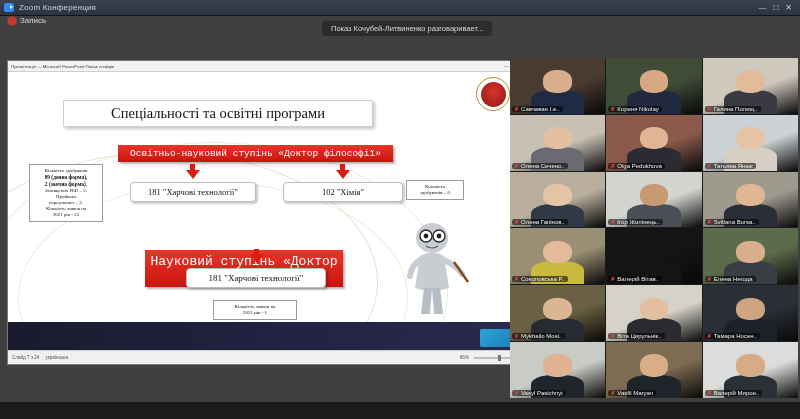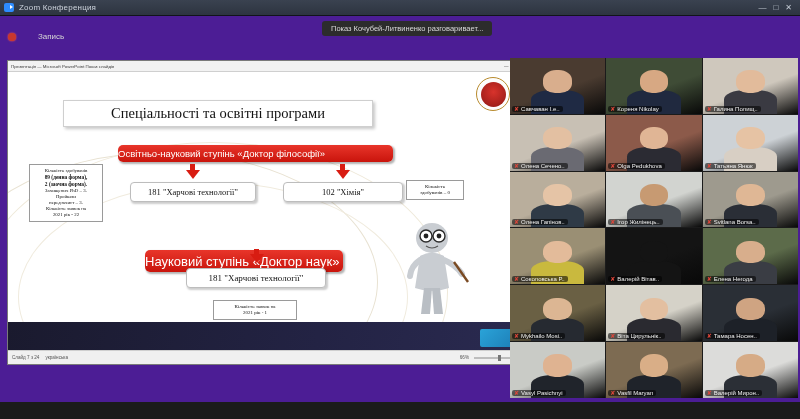--- a/index.html
+++ b/index.html
@@ -2,21 +2,21 @@
 <html><head>
 <meta charset="utf-8">
 <style>
   * { box-sizing: border-box; margin: 0; padding: 0; }
   html, body {
     width: 800px; height: 419px;
     background: #1b1b1b;
     font-family: "Liberation Sans", sans-serif;
     overflow: hidden;
   }
-  #app { position: relative; width: 800px; height: 419px; background: #4c1d95; }
+  #app { position: relative; width: 800px; height: 419px; background: #404040; }
 
   
   .titlebar {
     position: absolute; top: 0; left: 0; width: 800px; height: 16px;
     background: linear-gradient(#3a4250, #2d3440);
     display: flex; align-items: center; padding: 0 4px;
     border-bottom: 1px solid #11141a;
   }
   .tb-icon {
     width: 10px; height: 9px; border-radius: 2px; background: #2d8cff;
@@ -26,22 +26,22 @@
     content: ""; position: absolute; right: 1px; top: 2px;
     border-left: 3px solid #fff; border-top: 2.5px solid transparent;
     border-bottom: 2.5px solid transparent;
   }
   .tb-title { color: #cdd3dc; font-size: 8px; letter-spacing: .2px; white-space: nowrap; }
   .tb-right { margin-left: auto; display: flex; align-items: center; gap: 7px; padding-right: 4px; }
   .tb-btn { color: #c5ccd6; font-size: 8px; line-height: 1; cursor: default; }
 
   
   .rec-row {
-    position: absolute; top: 32px; left: 8px;
-    display: flex; align-items: center; gap: 22px;
+    position: absolute; top: 16px; left: 8px;
+    display: flex; align-items: center; gap: 4px;
   }
   .rec-dot { width: 8px; height: 8px; border-radius: 50%; background: #c8372d; box-shadow: 0 0 2px #ff5a4a; }
   .rec-label { color: #d7d7d7; font-size: 8px; }
 
   
   .speaker-banner {
     position: absolute; top: 21px; left: 322px;
     background: #2c2c2c; border-radius: 3px;
     padding: 3px 9px; color: #d9d9d9; font-size: 7.5px; white-space: nowrap;
   }
@@ -89,23 +89,23 @@
 
   .slide-title {
     position: absolute; left: 55px; top: 28px; width: 310px;
     text-align: center; padding: 4px 0;
     background: #ffffff; border: 1px solid #cfcfcf;
     box-shadow: 2px 2px 3px rgba(0,0,0,.22);
     font-family: "Liberation Serif", serif; font-size: 14.5px; color: #111;
   }
 
   .red-banner {
-    position: absolute; border-radius: 5px; 
+    position: absolute; border-radius: 0; text-align: center;
     background: linear-gradient(#e8352a,#c9140c);
-    color: #fff; font-family: Liberation Sans, sans-serif;
+    color: #fff; font-family: Liberation Mono, monospace;
     box-shadow: 1.5px 1.5px 2px rgba(0,0,0,.3);
   }
   .banner-phd { left: 110px; top: 73px; width: 275px; padding: 3px 0; font-size: 9.5px; }
   .banner-dsc { left: 137px; top: 157px; width: 198px; padding: 3.5px 0; font-size: 13px; margin-top: 21px; }
 
   .wbox {
     position: absolute; background: #fff; border: 1px solid #bdbdbd;
     border-radius: 4px; box-shadow: 1.5px 1.5px 2px rgba(0,0,0,.2);
     font-family: "Liberation Serif", serif; text-align: center; color: #111;
   }

